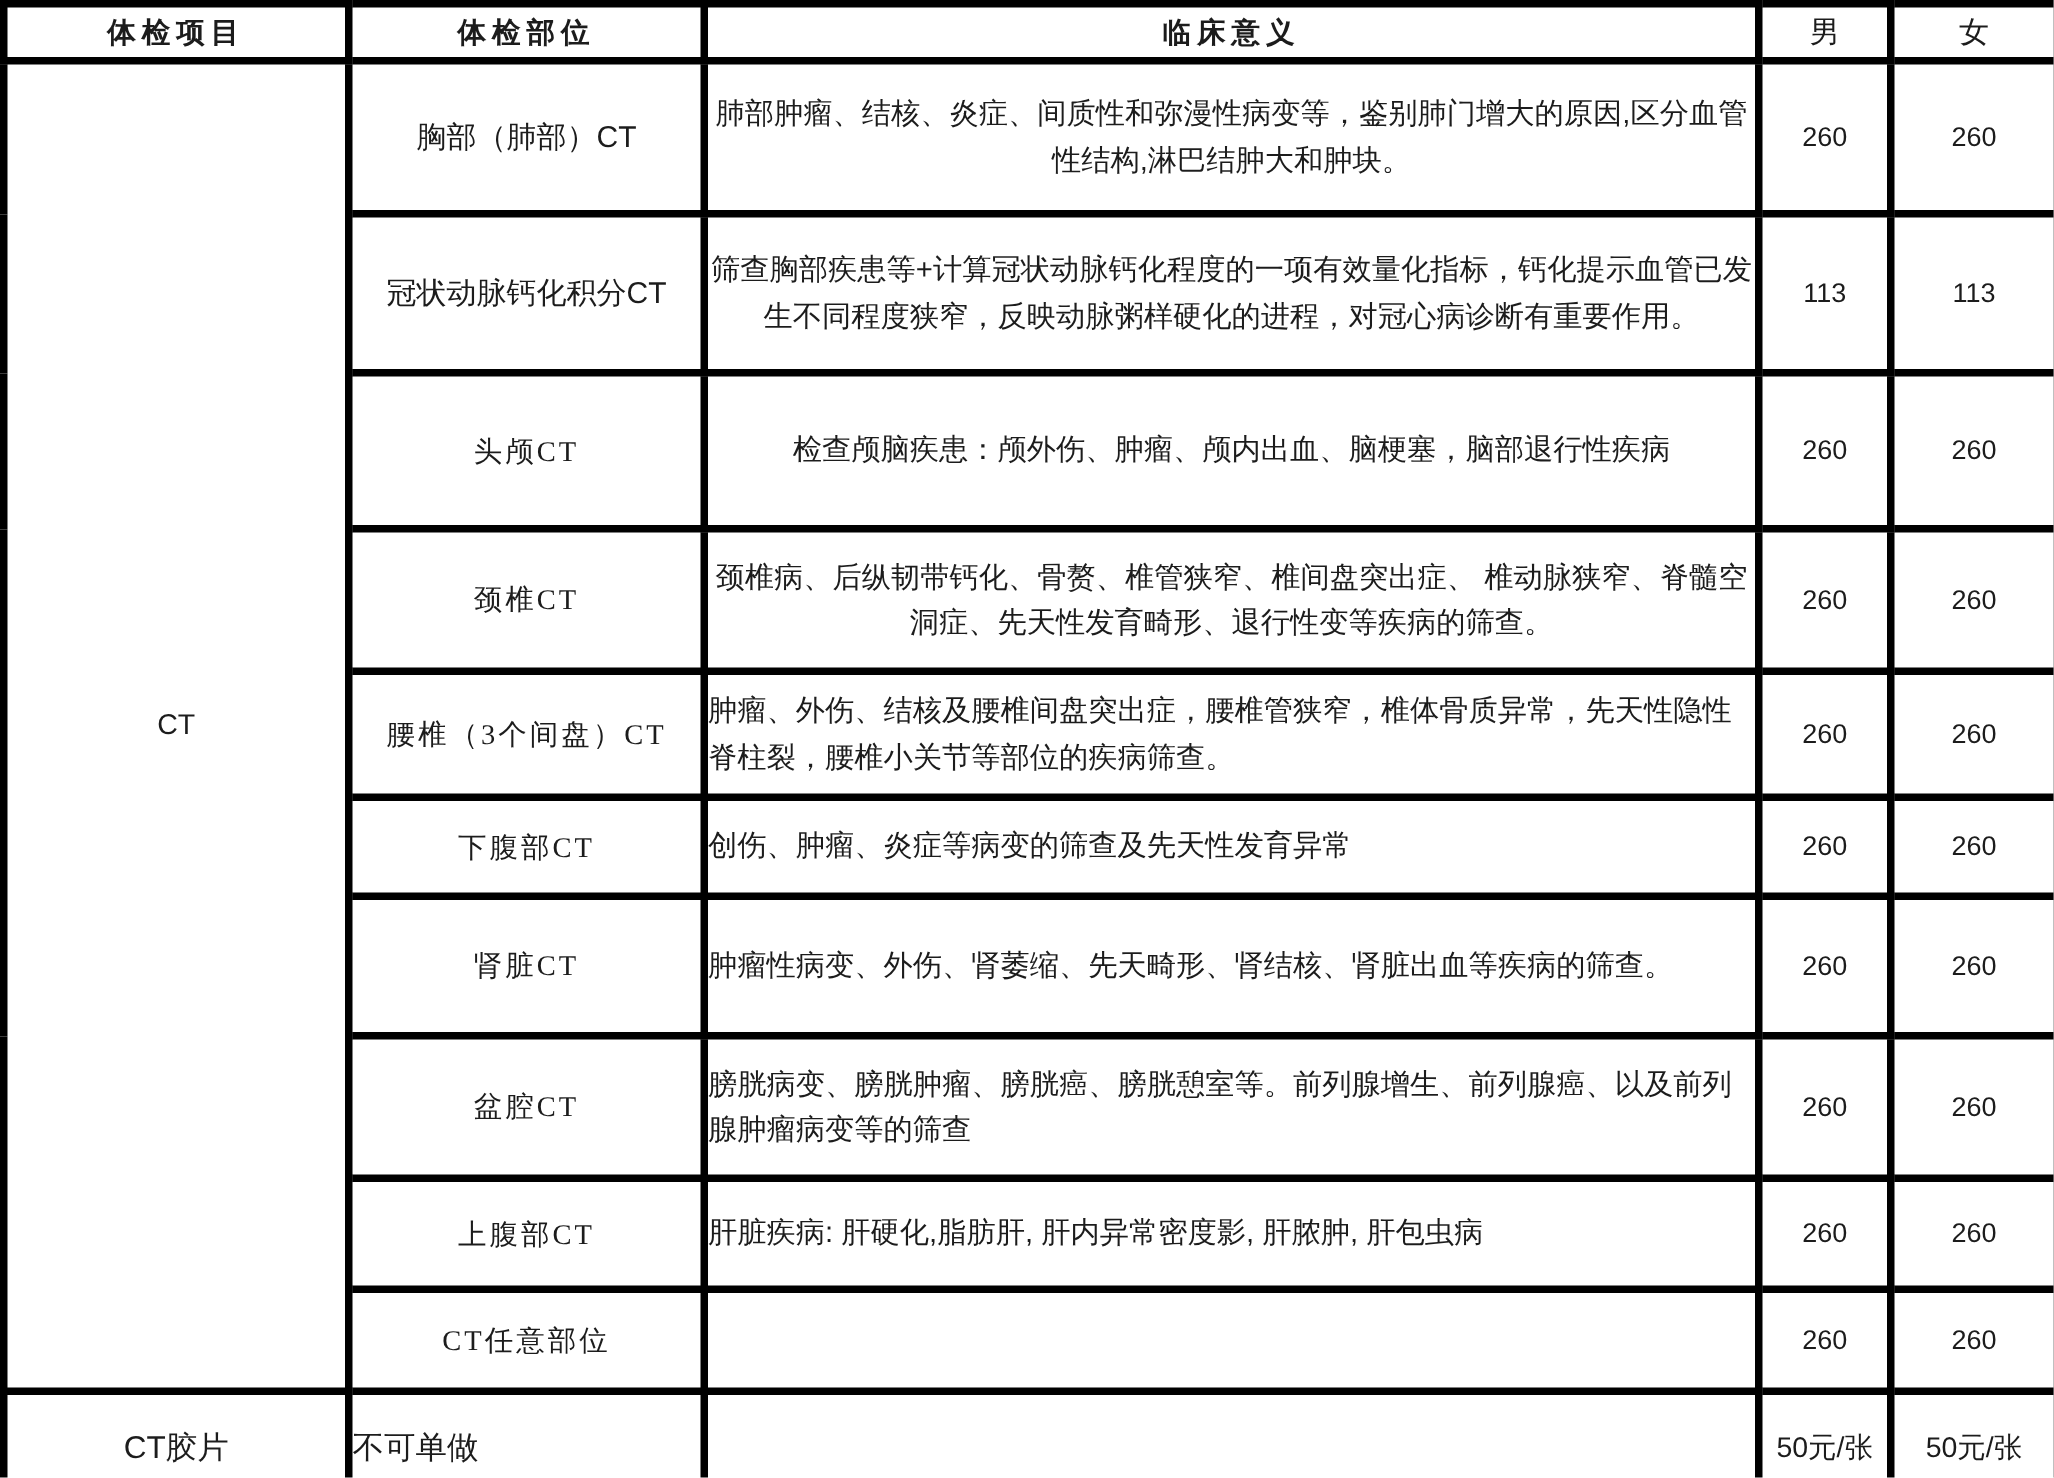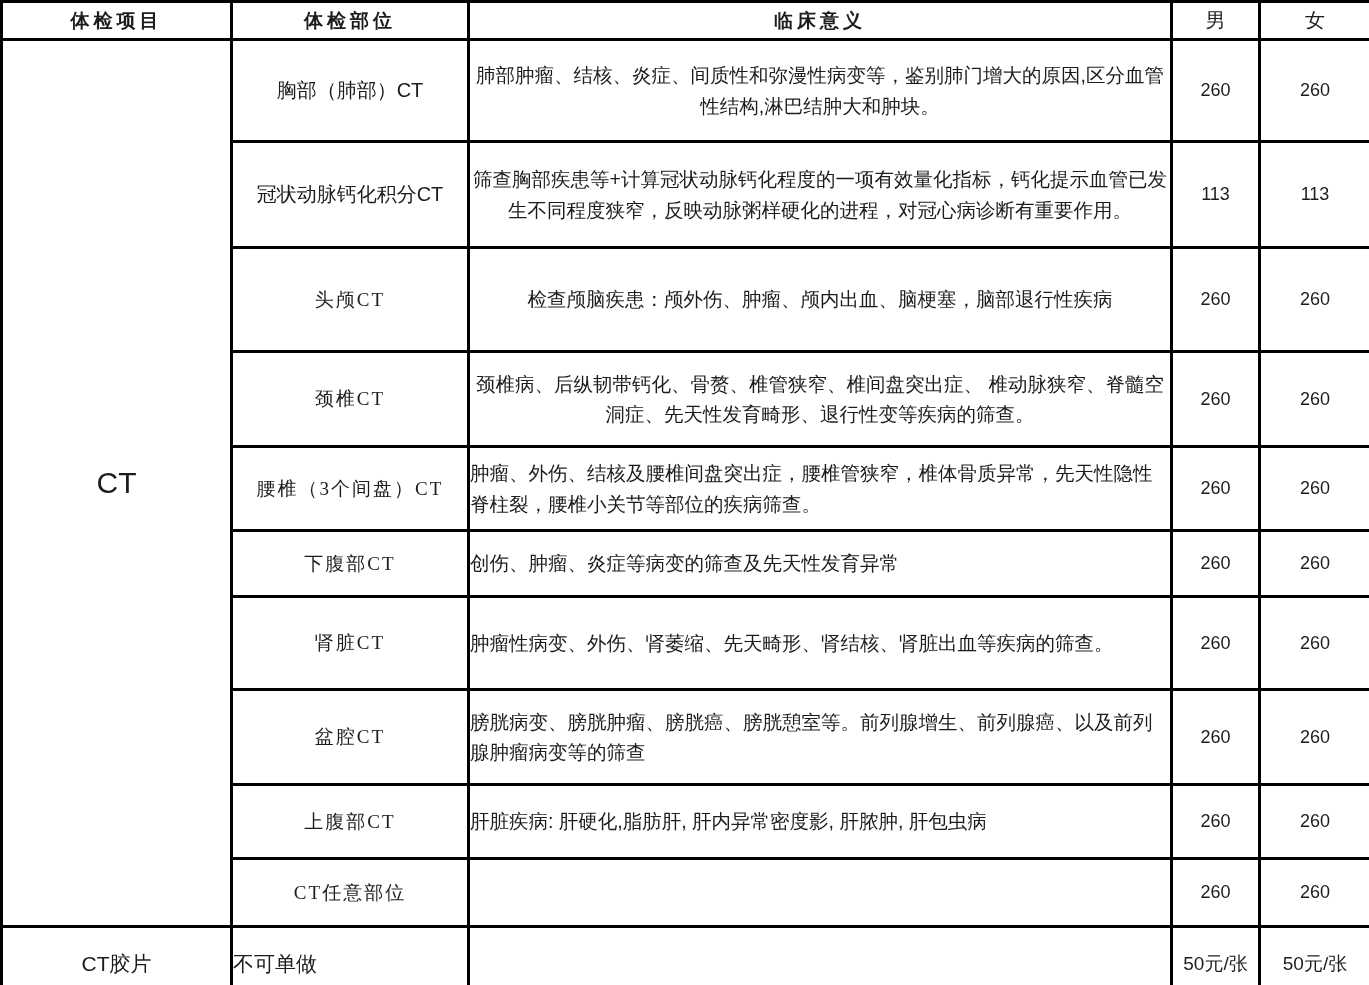--- a/index.html
+++ b/index.html
@@ -12,21 +12,21 @@
     font-family: "Liberation Sans", "DejaVu Sans", sans-serif;
     color: #1c1c1c;
   }
   table.price-table {
     border-collapse: collapse;
     width: 1369px;
     height: 985px;
     table-layout: fixed;
   }
   .price-table td {
-    border: 3px solid #000000;
+    border: 5px solid #000000;
     padding: 0;
     vertical-align: middle;
     overflow: hidden;
   }
   
   col.c-item { width: 230px; }
   col.c-part { width: 237px; }
   col.c-sig  { width: 703px; }
   col.c-male { width: 88px;  }
   col.c-fem  { width: 111px; }
@@ -53,21 +53,21 @@
     text-align: center;
   }
   .hdr-mf {
     font-weight: normal;
     font-size: 20px;
     letter-spacing: 0;
     text-align: center;
   }
   .group-cell {
     text-align: center;
-    font-size: 30px;
+    font-size: 19px;
   }
   .part-cell {
     text-align: center;
     font-size: 19px;
     letter-spacing: 2px;
     padding: 0 4px;
   }
   .part-sans {
     font-family: "Liberation Sans", "DejaVu Sans", sans-serif;
     letter-spacing: 0;

